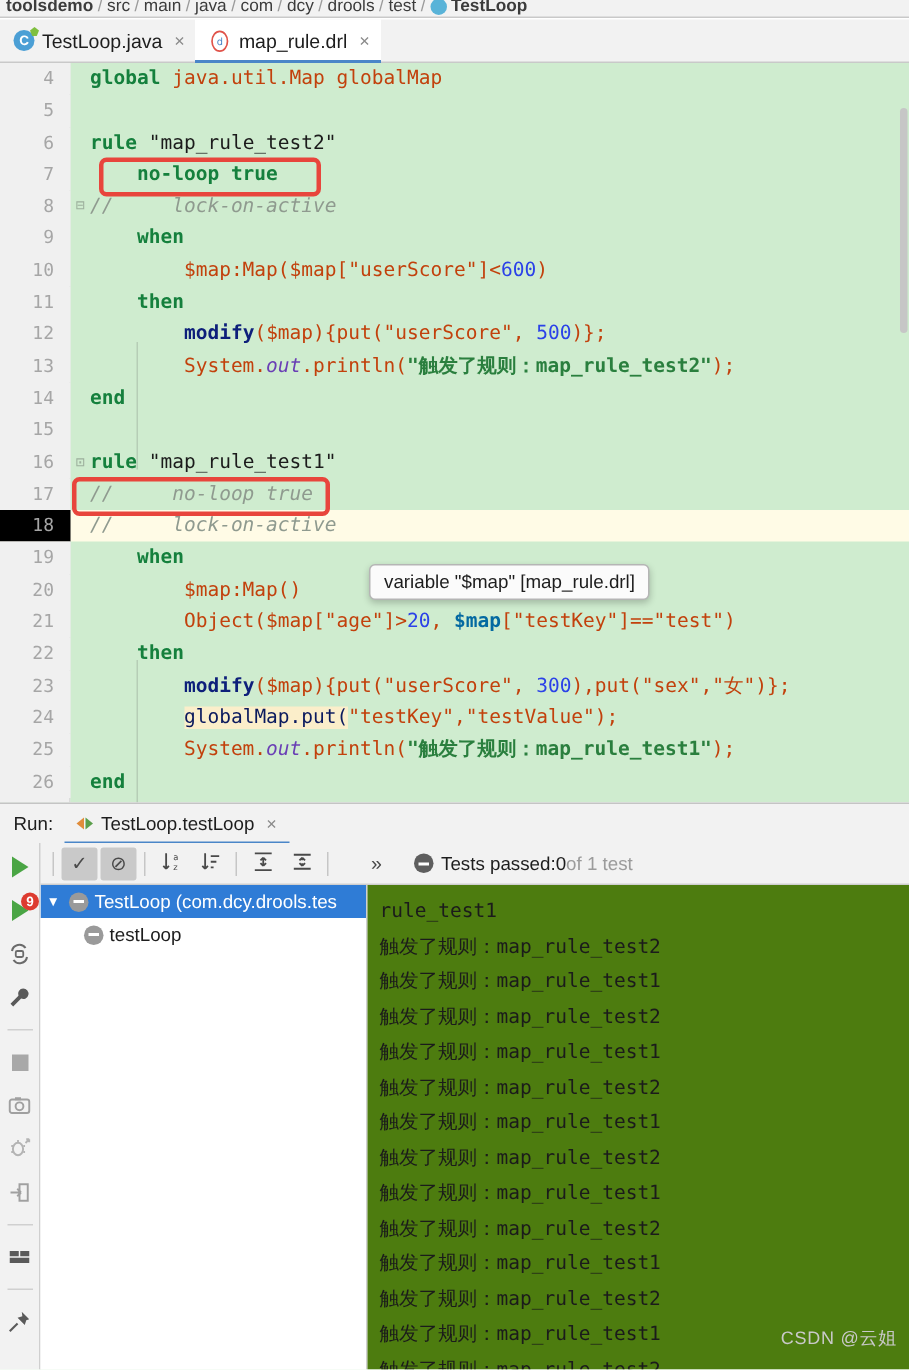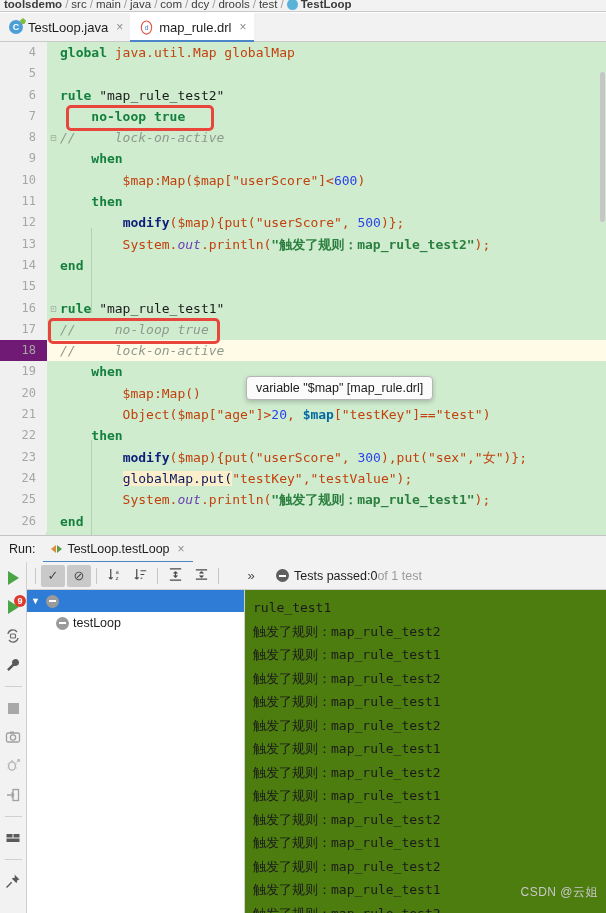--- a/index.html
+++ b/index.html
@@ -79,21 +79,21 @@
   .fold-strip {
     position: absolute; top: 0; left: 47px; width: 13px; height: 100%;
     background: #cfeccf;
   }
   .lines { position: absolute; top: 0; left: 0; right: 0; }
   .ln {
     height: 21.3px; line-height: 21.3px;
     position: relative; white-space: pre;
   }
   .ln.hl { background: #fffbe6; }
-  .ln.hl .lnum-cell { background: #701a75; text-align: right; }
+  .ln.hl .lnum-cell { background: #000000; text-align: right; }
   .lnum-cell {
     position: absolute; left: 0; top: 0; width: 47px; height: 100%;
     text-align: right; padding-right: 11px;
     color: #a6a6a6; font-size: 12px; background: #f0f0f0;
   }
   .code-cell {
     position: absolute; left: 60px; top: 0; right: 0; height: 100%;
     color: #0b1a5e;
   }
   
@@ -542,20 +542,21 @@
           <path d="M9.5 1.5l5 5-2 .6-1 3.2-4.8-4.8 3.2-1z" fill="#5a5a5a"></path>
           <path d="M6.7 9.3L1.5 14.5" stroke="#5a5a5a" stroke-width="1.4"></path>
         </svg>
     </div>
   </div>
 
   <div class="tree">
     <div class="tr-row sel">
       <span class="chev">▼</span>
       <span class="gcirc"></span>
+      <span>TestLoop (com.dcy.drools.tes</span>
     </div>
     <div class="tr-row" style="padding-left:29px">
       <span class="gcirc"></span>
       <span>testLoop</span>
     </div>
   </div>
 
   <div class="console">
     <div class="cl">rule_test1</div>
     <div class="cl">触发了规则：map_rule_test2</div>

